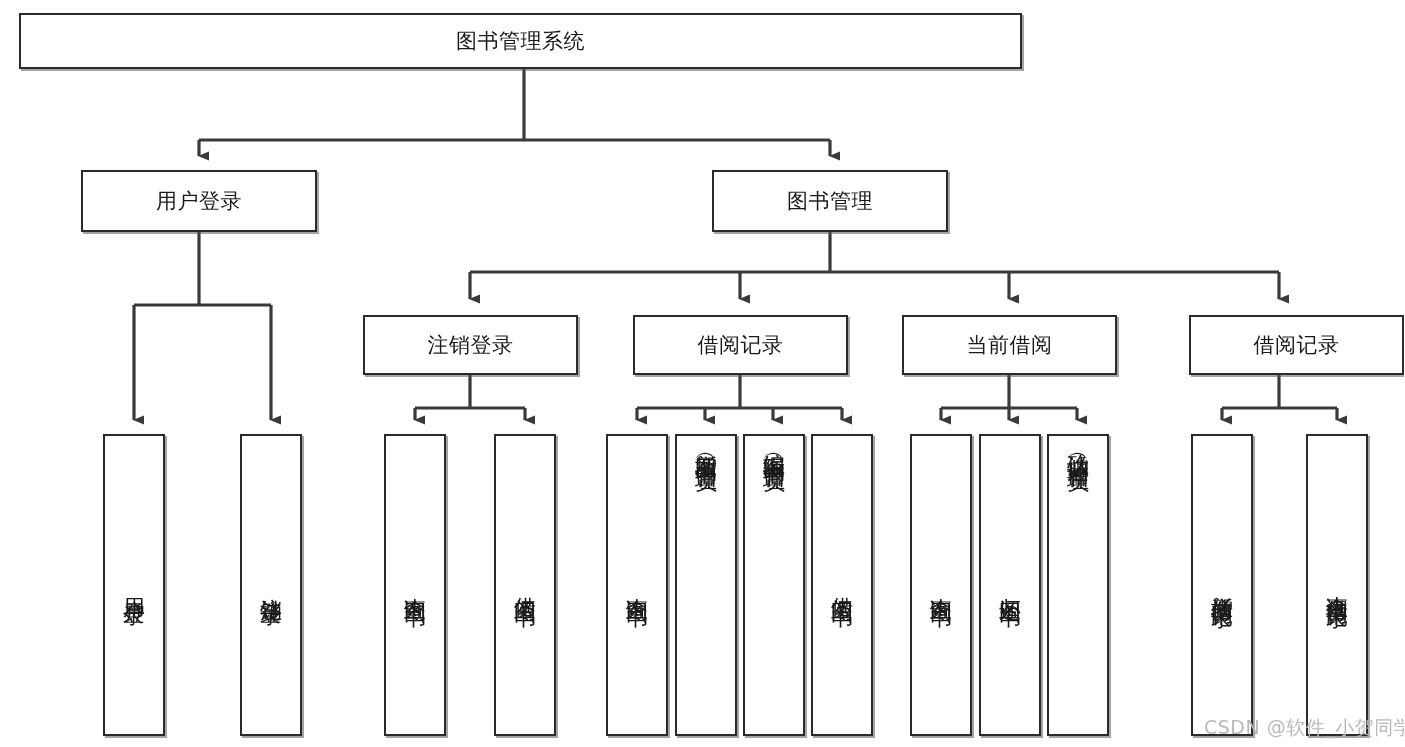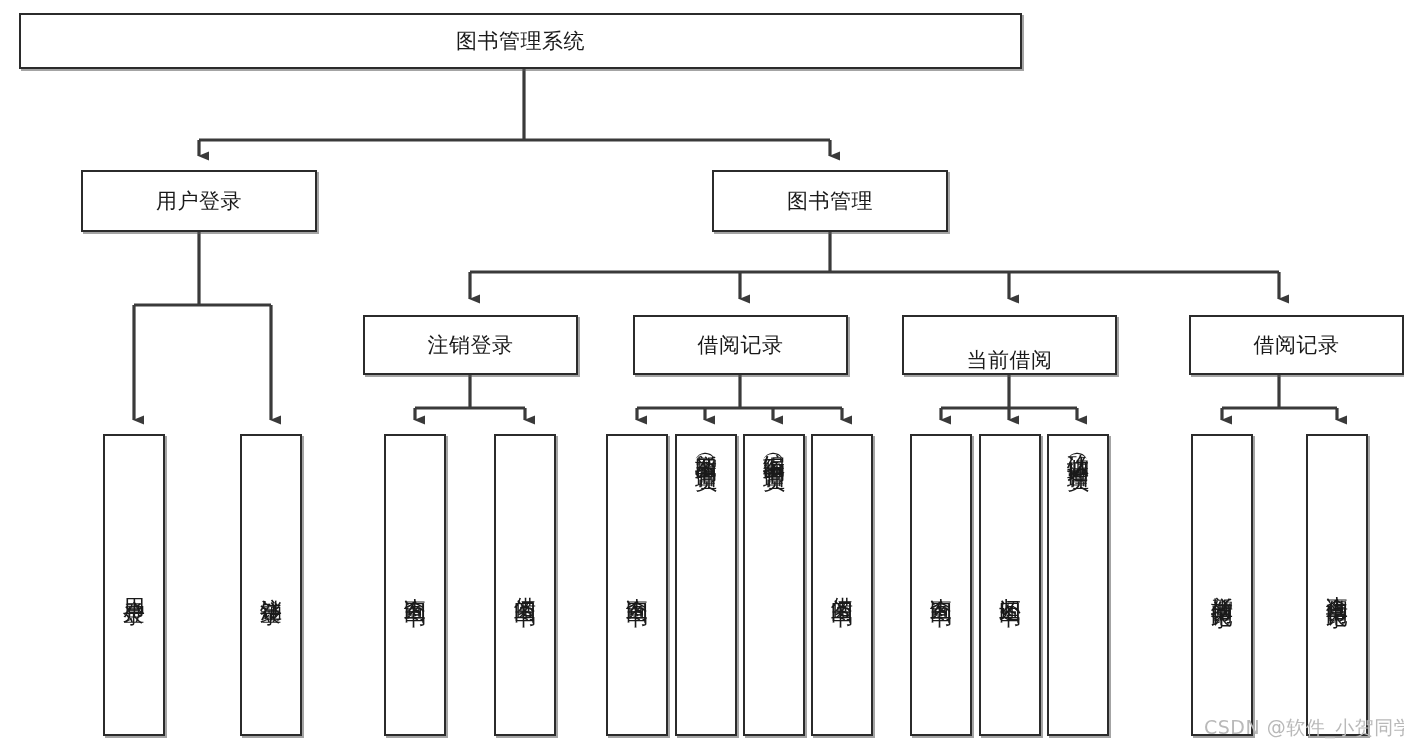--- a/index.html
+++ b/index.html
@@ -135,21 +135,21 @@
   <div class="node" style="left:712px; top:170px; width:236px; height:62px;justify-content:center;">
     <span class="node-label">图书管理</span>
   </div>
 
   <div class="node" style="left:363px; top:315px; width:215px; height:60px;">
     <span class="node-label">注销登录</span>
   </div>
   <div class="node" style="left:633px; top:315px; width:215px; height:60px;">
     <span class="node-label">借阅记录</span>
   </div>
-  <div class="node" style="left:902px; top:315px; width:215px; height:60px;align-items:flex-end;">
+  <div class="node" style="left:902px; top:315px; width:215px; height:60px;">
     <span class="node-label">当前借阅</span>
   </div>
   <div class="node" style="left:1172px; top:315px; width:215px; height:60px;margin-left:17px;">
     <span class="node-label">借阅记录</span>
   </div>
 
   <div class="node leaf centered" style="left:103px; top:434px; width:62px; height:302px;">
     <span class="node-label">用户登录</span>
   </div>
   <div class="node leaf centered" style="left:240px; top:434px; width:62px; height:302px;">

